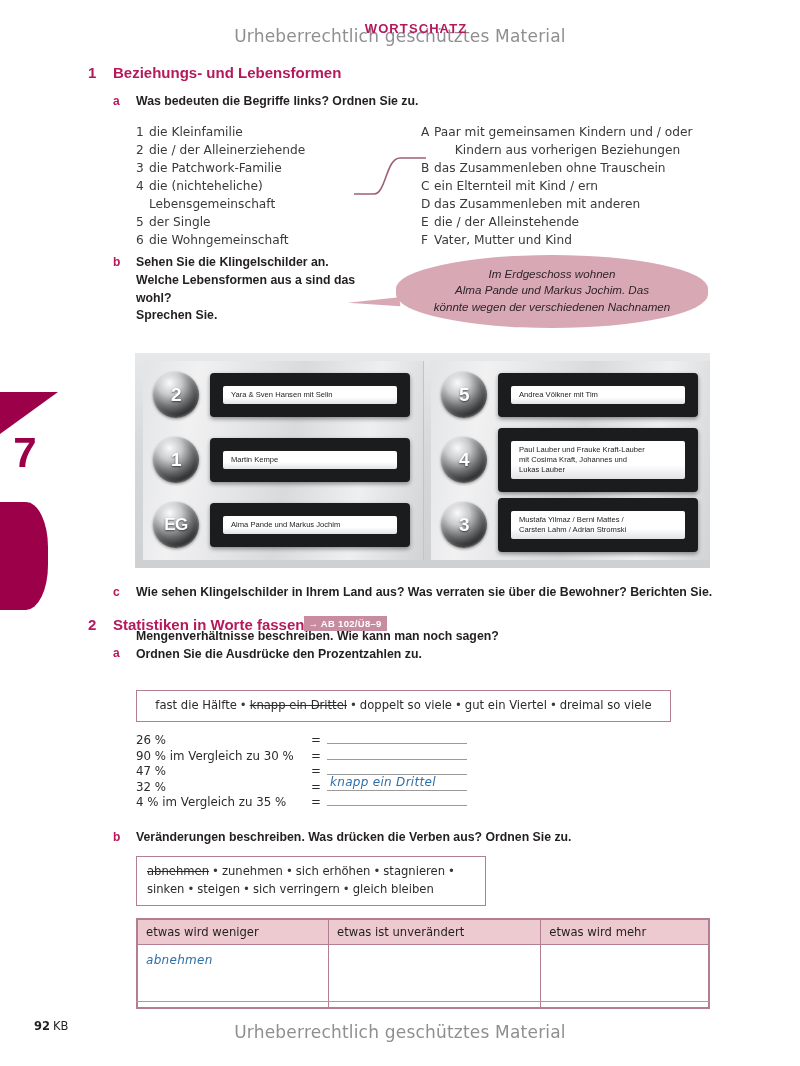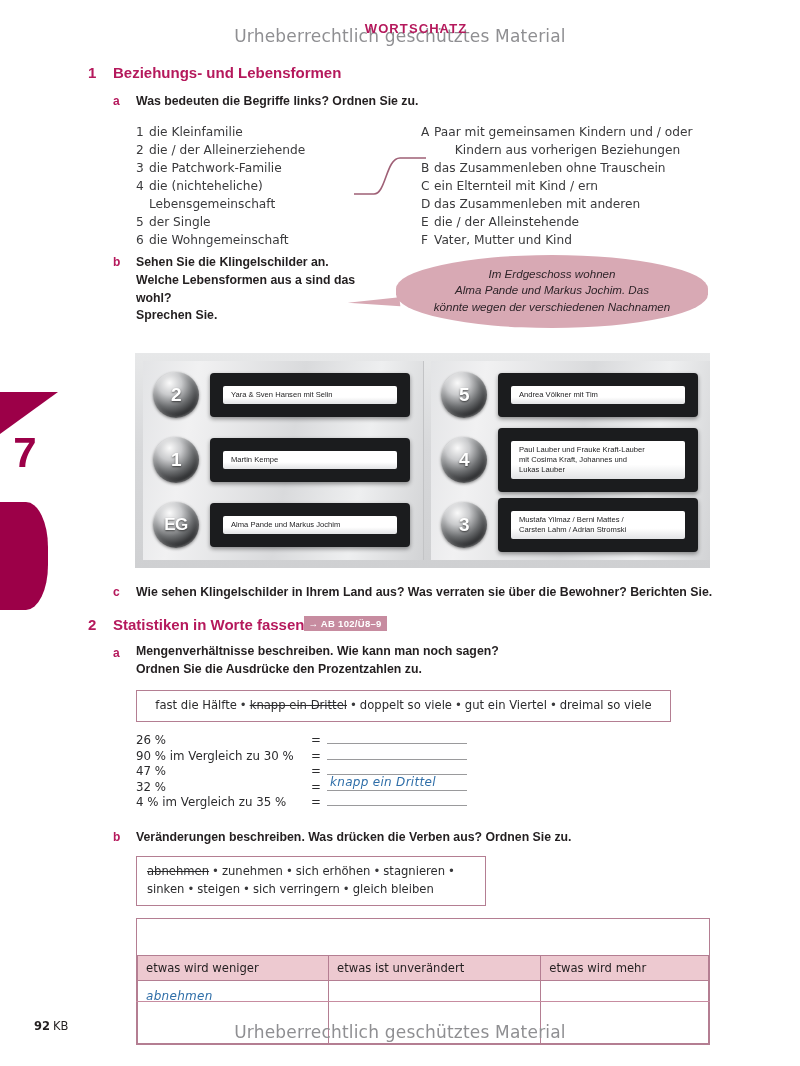--- a/index.html
+++ b/index.html
@@ -284,21 +284,21 @@
   
   .grid3 {
     position: absolute;
     left: 136px;
     top: 918px;
     width: 574px;
     border: 1px solid #b47e92;
     box-sizing: border-box;
     border-collapse: collapse;
   }
-  .grid3 table { width: 100%; border-collapse: collapse; margin-top: 36px; }
+  .grid3 table { width: 100%; border-collapse: collapse; }
   .grid3 th {
     background: #edc9d0;
     border: 1px solid #b47e92;
     font-size: 11.6px;
     font-weight: normal;
     text-align: left;
     padding: 5px 8px;
     color: #231f20;
     font-family: "DejaVu Sans", sans-serif;
   }
@@ -506,21 +506,21 @@
 
 <div class="abs sub-letter" style="left:113px; top:585px;">c</div>
 <div class="abs instruction" style="left:136px; top:584px;">Wie sehen Klingelschilder in Ihrem Land aus? Was verraten sie über die Bewohner? Berichten Sie.</div>
 
 <div class="abs task-no" style="left:88px; top:616px;">2</div>
 <div class="abs" style="left:113px; top:616px;">
   <span class="task-title">Statistiken in Worte fassen</span><span class="badge">→ AB 102/Ü8–9</span>
 </div>
 
 <div class="abs sub-letter" style="left:113px; top:646px;">a</div>
-<div class="abs instruction" style="left:136px; top:643px;">
+<div class="abs instruction" style="left:136px; top:628px;">
   <div>Mengenverhältnisse beschreiben. Wie kann man noch sagen?</div>
   <div>Ordnen Sie die Ausdrücke den Prozentzahlen zu.</div>
 </div>
 
 <div class="wordbank" style="left:136px; top:690px; width:535px; text-align:center;">
   <span>fast die Hälfte</span><span class="dot">•</span><span class="strike">knapp ein Drittel</span><span class="dot">•</span><span>doppelt so viele</span><span class="dot">•</span><span>gut ein Viertel</span><span class="dot">•</span><span>dreimal so viele</span>
 </div>
 
 <div class="pct-tbl" style="left:136px; top:730px;">
   <div class="pct-row">

